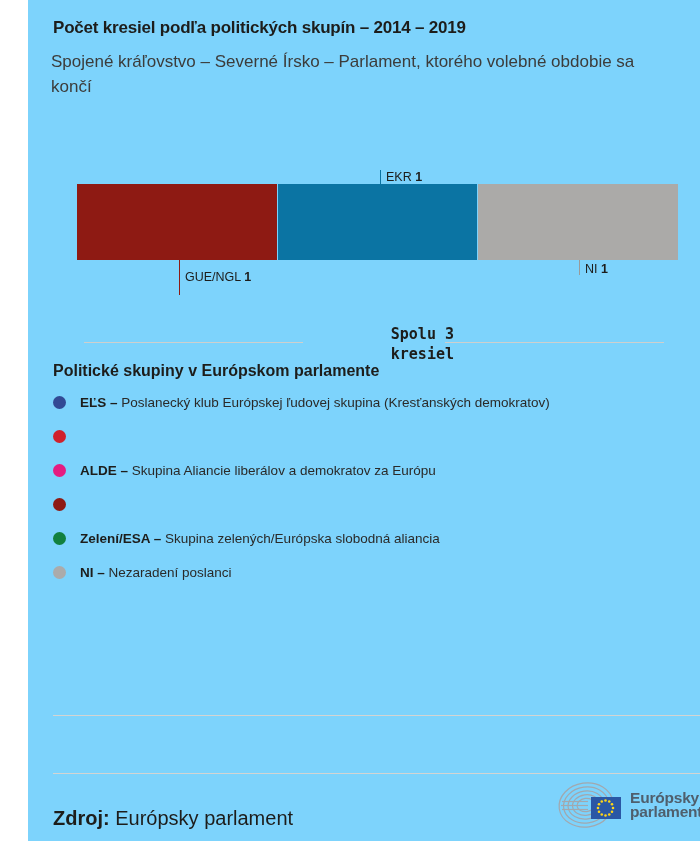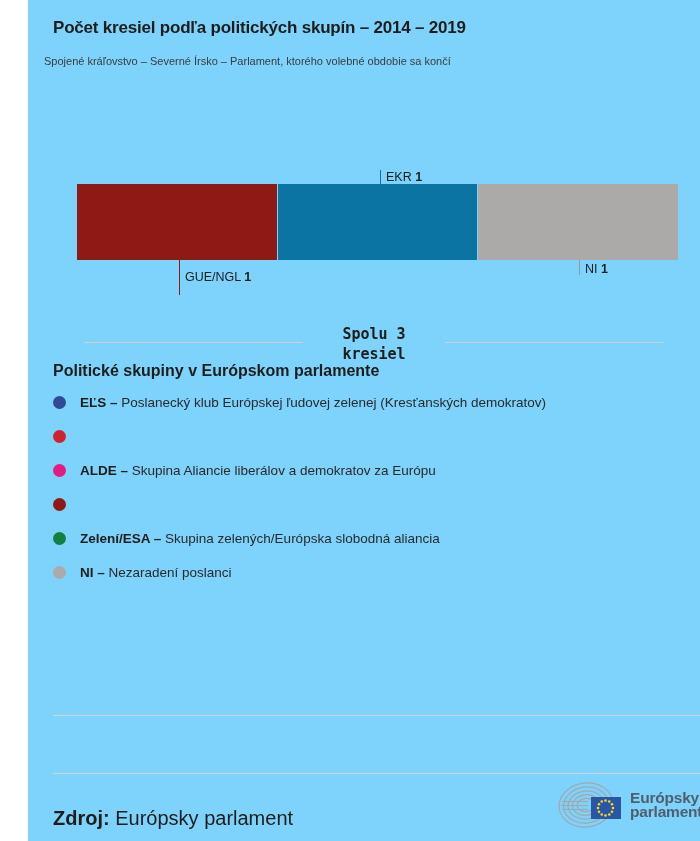--- a/index.html
+++ b/index.html
@@ -1,21 +1,21 @@
 <!DOCTYPE html>
 <html><head>
 <meta charset="utf-8">
 <style>
   * { margin:0; padding:0; box-sizing:border-box; }
   html,body { background:#fff; }
   body { width:700px; height:841px; font-family:"Liberation Sans", sans-serif; color:#1d1d1b; }
   .page { position:relative; width:700px; height:841px; background:#7dd3fc; overflow:hidden;margin-left:28px; }
 
   .title { position:absolute; left:25px; top:18px; width:650px; font-size:17px; font-weight:bold; color:#1d1d1b; letter-spacing:-0.2px; }
-  .subtitle { position:absolute; left:16px; top:49px; width:620px; font-size:11px; line-height:25px; color:#3c3c3b; }
+  .subtitle { position:absolute; left:23px; top:49px; width:620px; font-size:17px; line-height:25px; color:#3c3c3b; }
 
   .bar { position:absolute; left:49px; top:184px; width:601px; height:76px; display:flex; column-gap:1px; }
   .seg { flex:1 1 0; }
 
   .callout { position:absolute; font-size:12.5px; color:#1d1d1b; white-space:nowrap; }
   .callout .tick { position:absolute; width:1px; }
   .callout .lbl { position:absolute; }
   .callout b { font-weight:bold; }
   .co-ekr { left:352px; top:170px; }
   .co-ekr .tick { height:14px; left:0; top:0; }
@@ -23,21 +23,21 @@
   .co-gue { left:151px; top:260px; }
   .co-gue .tick { height:35px; left:0; top:0; }
   .co-gue .lbl { left:6px; top:10px; }
   .co-ni { left:551px; top:260px; }
   .co-ni .tick { height:15px; left:0; top:0; background:#9a9a98; }
   .co-ni .lbl { left:6px; top:2px; }
 
   .total-line { position:absolute; height:1px; background:#cfcfcd; top:342px; width:219px; }
   .total-line.left { left:56px; }
   .total-line.right { left:417px; }
-  .total-text { position:absolute; left:266px; top:324px; width:160px; text-align:center;
+  .total-text { position:absolute; left:266px; top:324px; width:160px; text-align:right;
                 font-family:"DejaVu Sans Mono", monospace; font-weight:bold; font-size:15px; line-height:20px; color:#1d1d1b; }
 
   .legend-heading { position:absolute; left:25px; top:362px; font-size:16px; font-weight:bold; color:#1d1d1b; }
   .legend { position:absolute; left:25px; top:385px; width:655px; }
   .legend-row { height:34px; display:flex; align-items:center; }
   .dot { width:13px; height:13px; border-radius:50%; flex:0 0 13px; margin-right:14px; }
   .legend-row .txt { font-size:13.5px; color:#2a2a29; }
   .legend-row .txt b { color:#1d1d1b; }
 
   .divider { position:absolute; left:25px; width:650px; height:1px; background:#d4d4d2; }
@@ -88,21 +88,21 @@
   <div class="total-text">
     <div>Spolu 3</div>
     <div>kresiel</div>
   </div>
 
   <div class="legend-heading">Politické skupiny v Európskom parlamente</div>
 
   <div class="legend">
     <div class="legend-row">
       <span class="dot" style="background: rgb(50, 74, 148);"></span>
-      <span class="txt"><b>EĽS –</b> <span>Poslanecký klub Európskej ľudovej zelenej (Kresťanských demokratov)</span></span>
+      <span class="txt"><b>EĽS –</b> <span>Poslanecký klub Európskej ľudovej skupina (Kresťanských demokratov)</span></span>
     </div>
     <div class="legend-row">
       <span class="dot" style="background: rgb(208, 33, 44);"></span>
     </div>
     <div class="legend-row">
       <span class="dot" style="background: rgb(229, 28, 128);"></span>
       <span class="txt"><b>ALDE –</b> <span>Skupina Aliancie liberálov a demokratov za Európu</span></span>
     </div>
     <div class="legend-row">
       <span class="dot" style="background: rgb(142, 26, 19);"></span>

